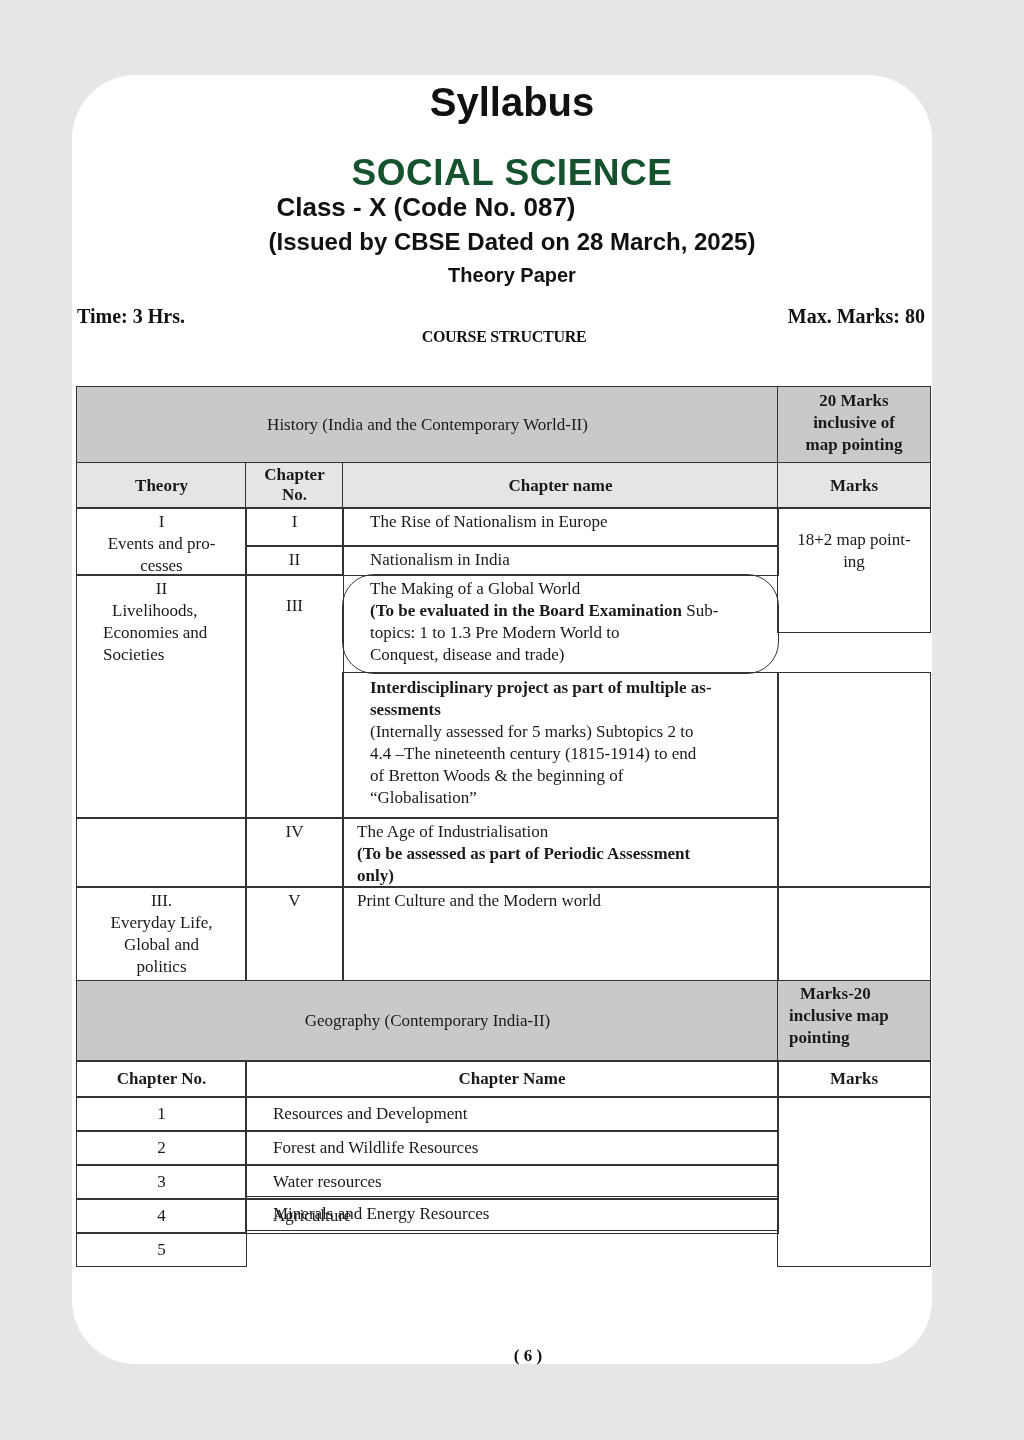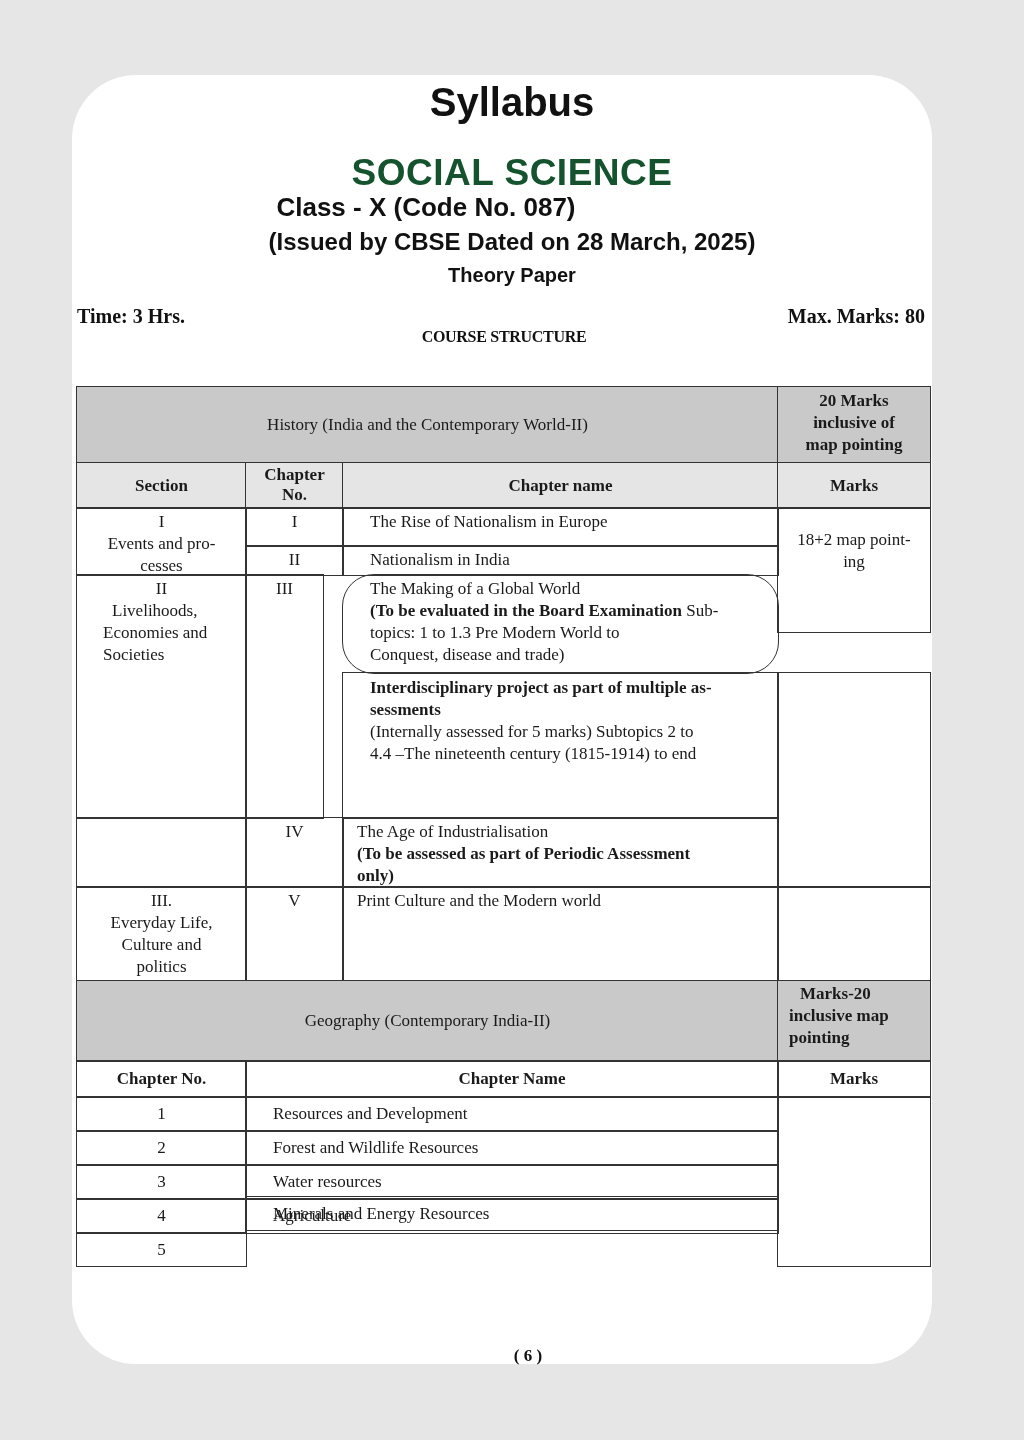--- a/index.html
+++ b/index.html
@@ -68,21 +68,21 @@
   <div class="cell band flex-center" style="left:76px; top:386px; width:703px; height:78px;">
     <span>History (India and the Contemporary World-II)</span>
   </div>
   <div class="cell band bold top-center" style="left:777px; top:386px; width:154px; height:78px; padding-top:3px;">
     <span class="block">20 Marks</span>
     <span class="block">inclusive of</span>
     <span class="block">map pointing</span>
   </div>
 
   <div class="cell hdr flex-center" style="left:76px; top:462px; width:171px; height:47px;">
-    <span>Section</span>
+    <span>Theory</span>
   </div>
   <div class="cell hdr center" style="left:245px; top:462px; width:99px; height:47px; line-height:20px; padding-top:2px;">
     <span class="block">Chapter</span>
     <span class="block">No.</span>
   </div>
   <div class="cell hdr flex-center" style="left:342px; top:462px; width:437px; height:47px;">
     <span>Chapter name</span>
   </div>
   <div class="cell hdr flex-center" style="left:777px; top:462px; width:154px; height:47px;">
     <span>Marks</span>
@@ -110,52 +110,54 @@
     <span class="block">18+2 map point-</span>
     <span class="block">ing</span>
   </div>
 
   <div class="cell" style="left:76px; top:574px; width:171px; height:245px; padding-top:3px;">
     <span class="block center">II</span>
     <span class="block" style="padding-left:35px;">Livelihoods,</span>
     <span class="block" style="padding-left:26px;">Economies and</span>
     <span class="block" style="padding-left:26px;">Societies</span>
   </div>
-  <div class="cell top-center" style="left:245px; top:574px; width:79px; height:245px; padding-top:3px;">
+  <div class="cell top-center" style="left:245px; top:574px; width:99px; height:245px; padding-top:20px;">
     <span>III</span>
   </div>
   <div class="cell" style="left:342px; top:574px; width:437px; height:100px; padding:3px 0 0 27px;border-radius:32px;">
     <span class="block">The Making of a Global World</span>
     <span class="block"><b>(To be evaluated in the Board Examination</b><span> Sub-</span></span>
     <span class="block">topics: 1 to 1.3 Pre Modern World to</span>
     <span class="block">Conquest, disease and trade)</span>
   </div>
   <div class="cell" style="left:342px; top:672px; width:437px; height:147px; padding:4px 0 0 27px;">
     <span class="block bold">Interdisciplinary project as part of multiple as-</span>
     <span class="block bold">sessments</span>
     <span class="block">(Internally assessed for 5 marks) Subtopics 2 to</span>
     <span class="block">4.4 –The nineteenth century (1815-1914) to end</span>
+    <span class="block">of Bretton Woods &amp; the beginning of</span>
+    <span class="block">“Globalisation”</span>
   </div>
 
   <div class="cell" style="left:777px; top:672px; width:154px; height:216px;"></div>
 
   <div class="cell" style="left:76px; top:817px; width:171px; height:71px;"></div>
   <div class="cell top-center" style="left:245px; top:817px; width:99px; height:71px; padding-top:3px;">
     <span>IV</span>
   </div>
   <div class="cell" style="left:342px; top:817px; width:437px; height:71px; padding:3px 0 0 14px;">
     <span class="block">The Age of Industrialisation</span>
     <span class="block bold">(To be assessed as part of Periodic Assessment</span>
     <span class="block bold">only)</span>
   </div>
 
   <div class="cell top-center" style="left:76px; top:886px; width:171px; height:96px; padding-top:3px;">
     <span class="block">III.</span>
     <span class="block">Everyday Life,</span>
-    <span class="block">Culture and</span>
+    <span class="block">Global and</span>
     <span class="block">politics</span>
   </div>
   <div class="cell top-center" style="left:245px; top:886px; width:99px; height:96px; padding-top:3px;">
     <span>V</span>
   </div>
   <div class="cell" style="left:342px; top:886px; width:437px; height:96px; padding:3px 0 0 14px;">
     <span>Print Culture and the Modern world</span>
   </div>
   <div class="cell" style="left:777px; top:886px; width:154px; height:96px;"></div>
 </div>

